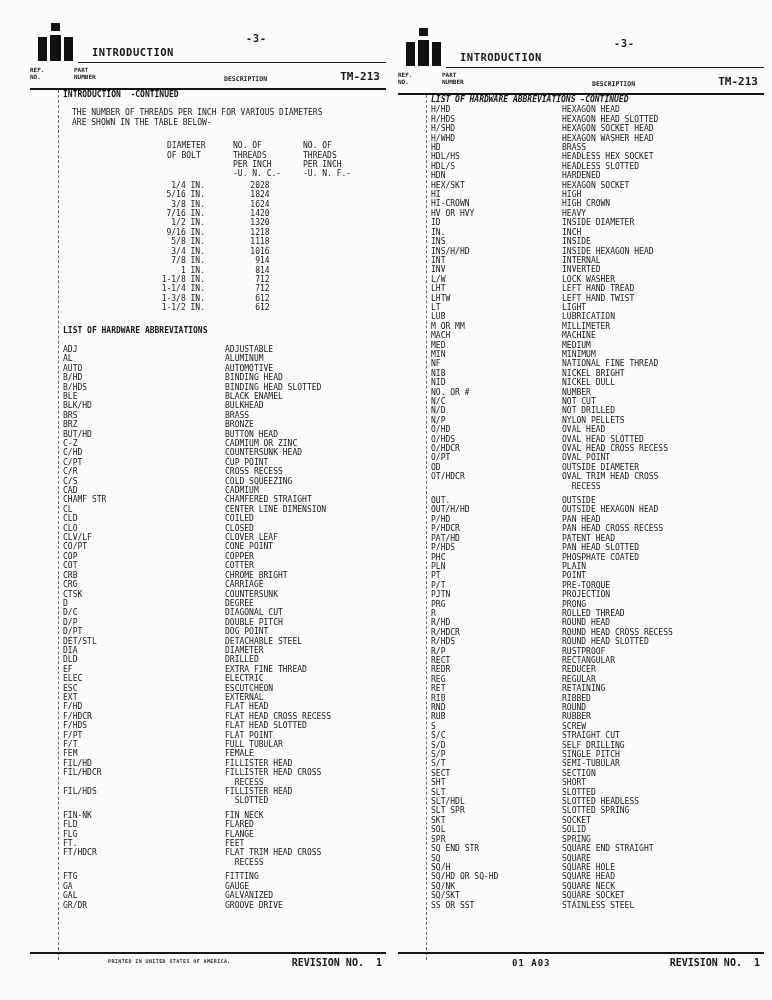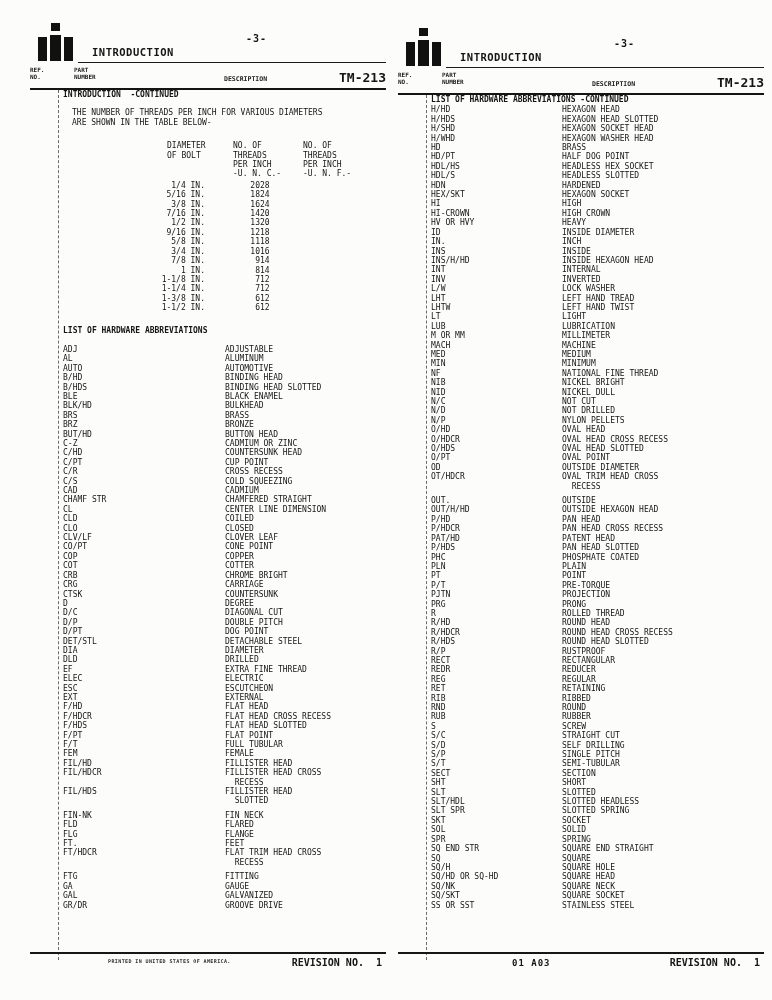--- a/index.html
+++ b/index.html
@@ -16,21 +16,21 @@
   .logo .b-left{left:2px;bottom:0;width:9px;height:24px;}
   .logo .b-right{left:28px;bottom:0;width:9px;height:24px;}
   .logo .b-mid{left:14px;bottom:0;width:11px;height:26px;}
   .logo .b-dot{left:15px;top:0;width:9px;height:8px;}
   .sec-title{position:absolute;left:62px;top:26px;font-size:10.5px;font-weight:bold;letter-spacing:.5px;}
   .page-no{position:absolute;left:216px;top:13px;font-size:10px;font-weight:bold;letter-spacing:1px;}
   .rule-thin{position:absolute;left:48px;right:0;top:42px;border-top:1.6px solid #1b1b1b;}
   .lab{position:absolute;font-size:6px;font-weight:bold;line-height:7px;white-space:pre-wrap;color:#222;}
   .lab-ref{left:0;top:46px;} .lab-part{left:44px;top:46px;}
   .lab-desc{left:194px;top:56px;font-size:6.5px;}
-  .tm{position:absolute;right:0;top:50px;font-size:13px;font-weight:bold;}
+  .tm{position:absolute;right:6px;top:50px;font-size:11px;font-weight:bold;}
   .rule-heavy{position:absolute;left:0;right:0;top:68px;border-top:2.4px solid #141414;}
   
   .content{position:absolute;left:28px;right:2px;font-size:8px;line-height:9.4px;}
   #panel-left .content{top:90px;bottom:40px;}
   #panel-right .content{top:95px;bottom:40px;}
   .dashline{position:absolute;left:0;top:0;bottom:0;border-left:1px dashed #6a6a6a;}
   .cpad{padding-left:5px;}
   .pre{white-space:pre-wrap;}
   .intro-h{font-weight:bold;}
   .para{margin-top:9px;padding-left:9px;}
@@ -44,21 +44,21 @@
   .tc2{width:55px;text-align:right;flex-shrink:0;}
   .tc3{width:69px;text-align:left;flex-shrink:0;}
   .list-h{margin-top:13px;margin-bottom:10px;font-weight:bold;}
   
   .row{display:flex;}
   .row.gap{margin-top:5px;}
   .abbr{flex-shrink:0;white-space:pre-wrap;}
   #panel-left .abbr{width:162px;}
   #panel-right .abbr{width:131px;}
   .desc{white-space:pre-wrap;}
-  #panel-right .list-h{margin:0 0 1px 0;}
+  #panel-right .list-h{margin:0 0 1px 0;font-style:italic;}
   
   .pfoot{position:absolute;left:0;right:0;bottom:28px;height:18px;border-top:2px solid #161616;}
   .f-printed{position:absolute;left:78px;top:4px;font-size:5px;font-weight:bold;letter-spacing:.4px;color:#2e2e2e;}
   .f-code{position:absolute;left:114px;top:4px;font-size:9px;font-weight:bold;letter-spacing:1px;}
   .f-rev{position:absolute;right:4px;top:3px;font-size:10px;font-weight:bold;white-space:pre-wrap;text-align:center;}
 </style>
 </head>
 <body>
 
 <div id="page">
@@ -528,24 +528,20 @@
             <div class="row">
               <span class="abbr">H/WHD</span>
               <span class="desc">HEXAGON WASHER HEAD</span>
             </div>
 
             <div class="row">
               <span class="abbr">HD</span>
               <span class="desc">BRASS</span>
             </div>
 
-            <div class="row">
-              <span class="abbr">HD/PT</span>
-              <span class="desc">HALF DOG POINT</span>
-            </div>
 
             <div class="row">
               <span class="abbr">HDL/HS</span>
               <span class="desc">HEADLESS HEX SOCKET</span>
             </div>
 
             <div class="row">
               <span class="abbr">HDL/S</span>
               <span class="desc">HEADLESS SLOTTED</span>
             </div>
@@ -660,20 +656,24 @@
             <div class="row">
               <span class="abbr">NIB</span>
               <span class="desc">NICKEL BRIGHT</span>
             </div>
 
             <div class="row">
               <span class="abbr">NID</span>
               <span class="desc">NICKEL DULL</span>
             </div>
 
+            <div class="row">
+              <span class="abbr">NO. OR #</span>
+              <span class="desc">NUMBER</span>
+            </div>
 
             <div class="row">
               <span class="abbr">N/C</span>
               <span class="desc">NOT CUT</span>
             </div>
 
             <div class="row">
               <span class="abbr">N/D</span>
               <span class="desc">NOT DRILLED</span>
             </div>
@@ -682,27 +682,27 @@
               <span class="abbr">N/P</span>
               <span class="desc">NYLON PELLETS</span>
             </div>
 
             <div class="row">
               <span class="abbr">O/HD</span>
               <span class="desc">OVAL HEAD</span>
             </div>
 
             <div class="row">
+              <span class="abbr">O/HDS</span>
+              <span class="desc">OVAL HEAD SLOTTED</span>
+            </div>
+
+            <div class="row">
               <span class="abbr">O/HDCR</span>
               <span class="desc">OVAL HEAD CROSS RECESS</span>
-            </div>
-
-            <div class="row">
-              <span class="abbr">O/HDS</span>
-              <span class="desc">OVAL HEAD SLOTTED</span>
             </div>
 
             <div class="row">
               <span class="abbr">O/PT</span>
               <span class="desc">OVAL POINT</span>
             </div>
 
             <div class="row">
               <span class="abbr">OD</span>
               <span class="desc">OUTSIDE DIAMETER</span>

